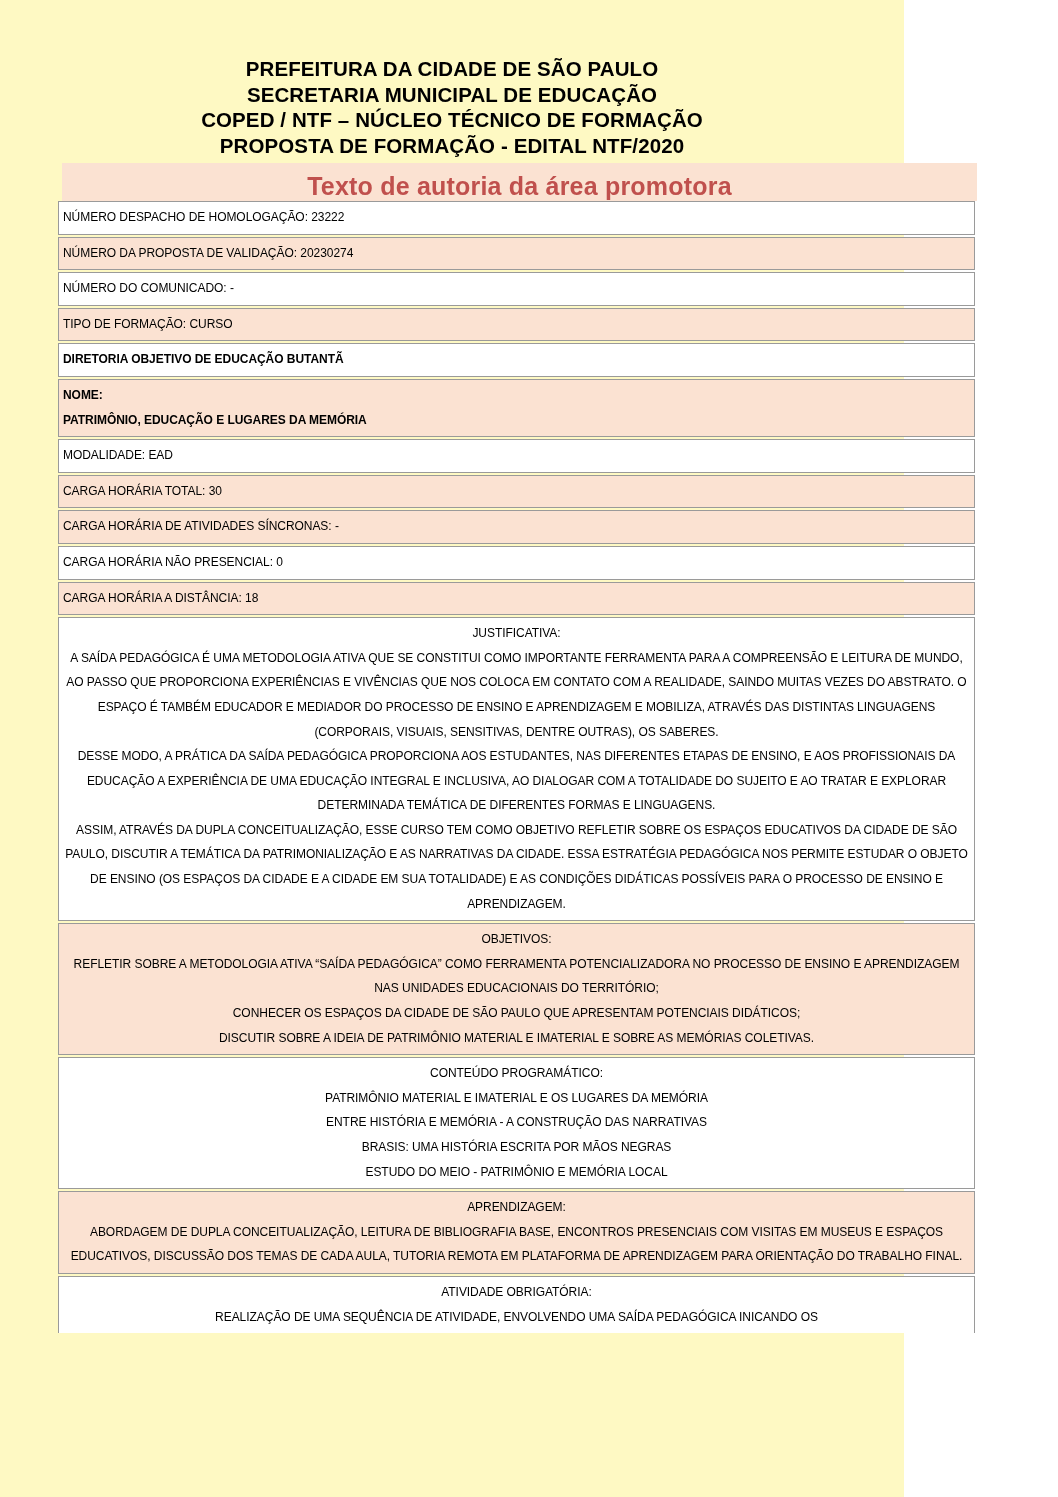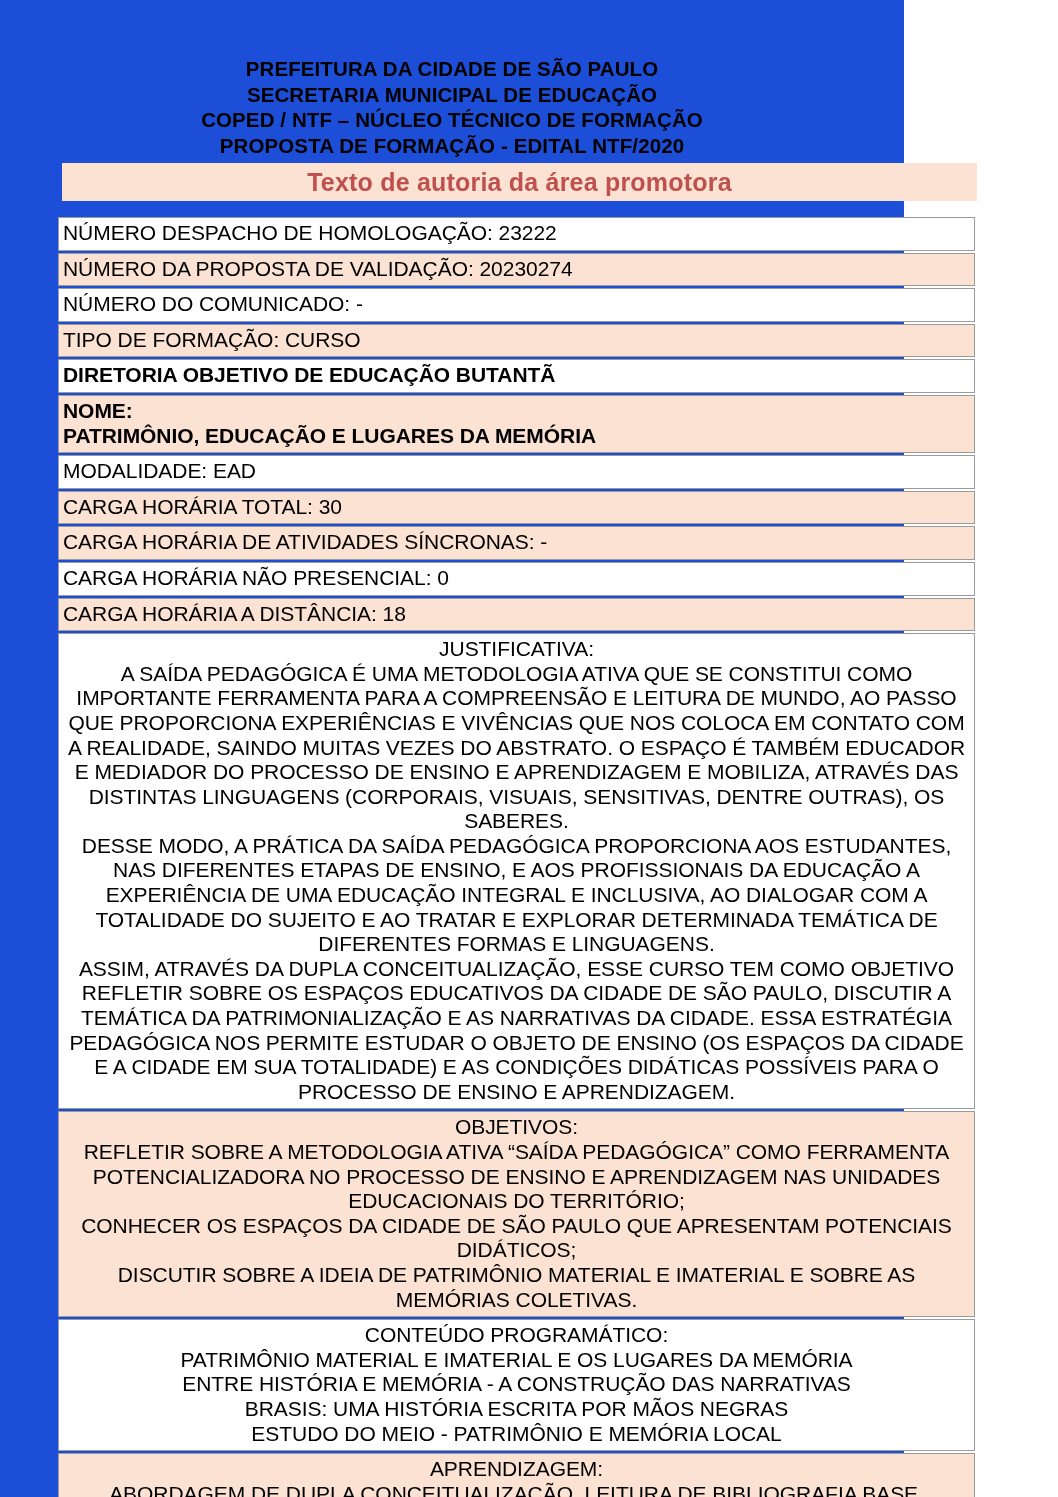--- a/index.html
+++ b/index.html
@@ -14,45 +14,45 @@
     font-family: "Liberation Sans", sans-serif;
     color: #000000;
     overflow: hidden;
   }
   .page {
     position: relative;
     width: 904px;
     height: 1497px;
     box-sizing: border-box;
     padding: 0;
-    background: #1d4ed8;
+    background: #fef9c3;
   }
 
   
   .doc-header {
     padding-top: 56px;
     text-align: center;
   }
   .doc-header .hline {
     font-weight: bold;
     font-size: 20.5px;
     line-height: 25.5px;
     letter-spacing: 0.1px;
     color: #000;
     white-space: nowrap;
   }
 
   
   .banner {
-    margin: 5px 0 16px 62px;
+    margin: 5px 0 0 62px;
     width: 915px;
     height: 38px;
     background: #fbe2d2;
     display: flex;
-    align-items: center;
+    align-items: flex-end;
     justify-content: center;
   }
   .banner-title {
     color: #c0504d;
     font-weight: bold;
     font-size: 25px;
     line-height: 29px;
     letter-spacing: 0.2px;
   }
 
@@ -65,21 +65,21 @@
     box-sizing: border-box;
     border: 1px solid #9a9a9a;
     background: #ffffff;
     padding: 3px 4px 4px 4px;
     margin-bottom: 2px;
   }
   .row.shaded {
     background: #fbe2d2;
   }
   .row .line {
-    font-size: 21px;
+    font-size: 12px;
     line-height: 24.6px;
     white-space: nowrap;
     letter-spacing: -0.05px;
   }
   .row.block .line {
     white-space: normal;
     text-align: center;
   }
   .row .line.bold {
     font-weight: bold;

